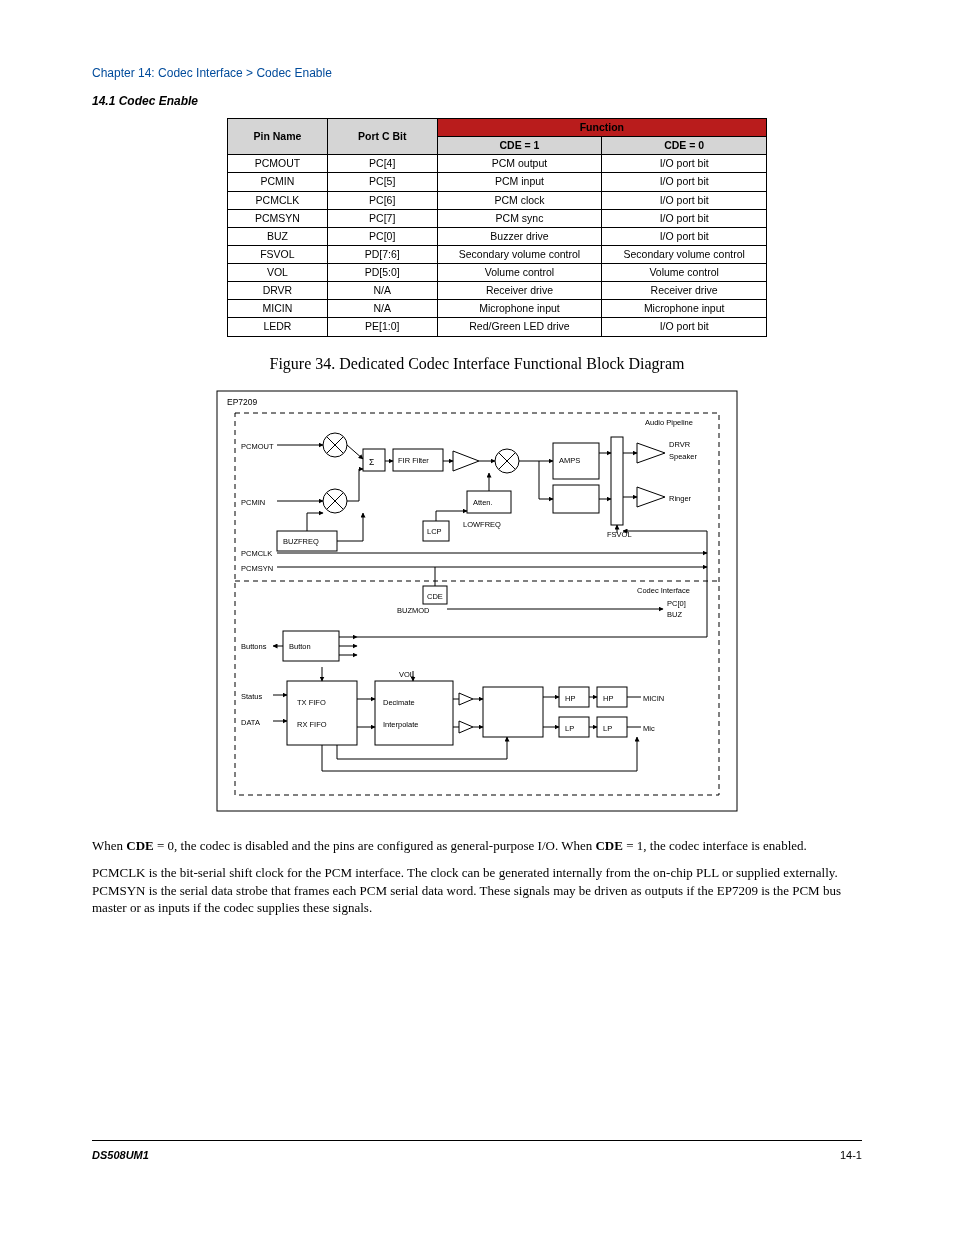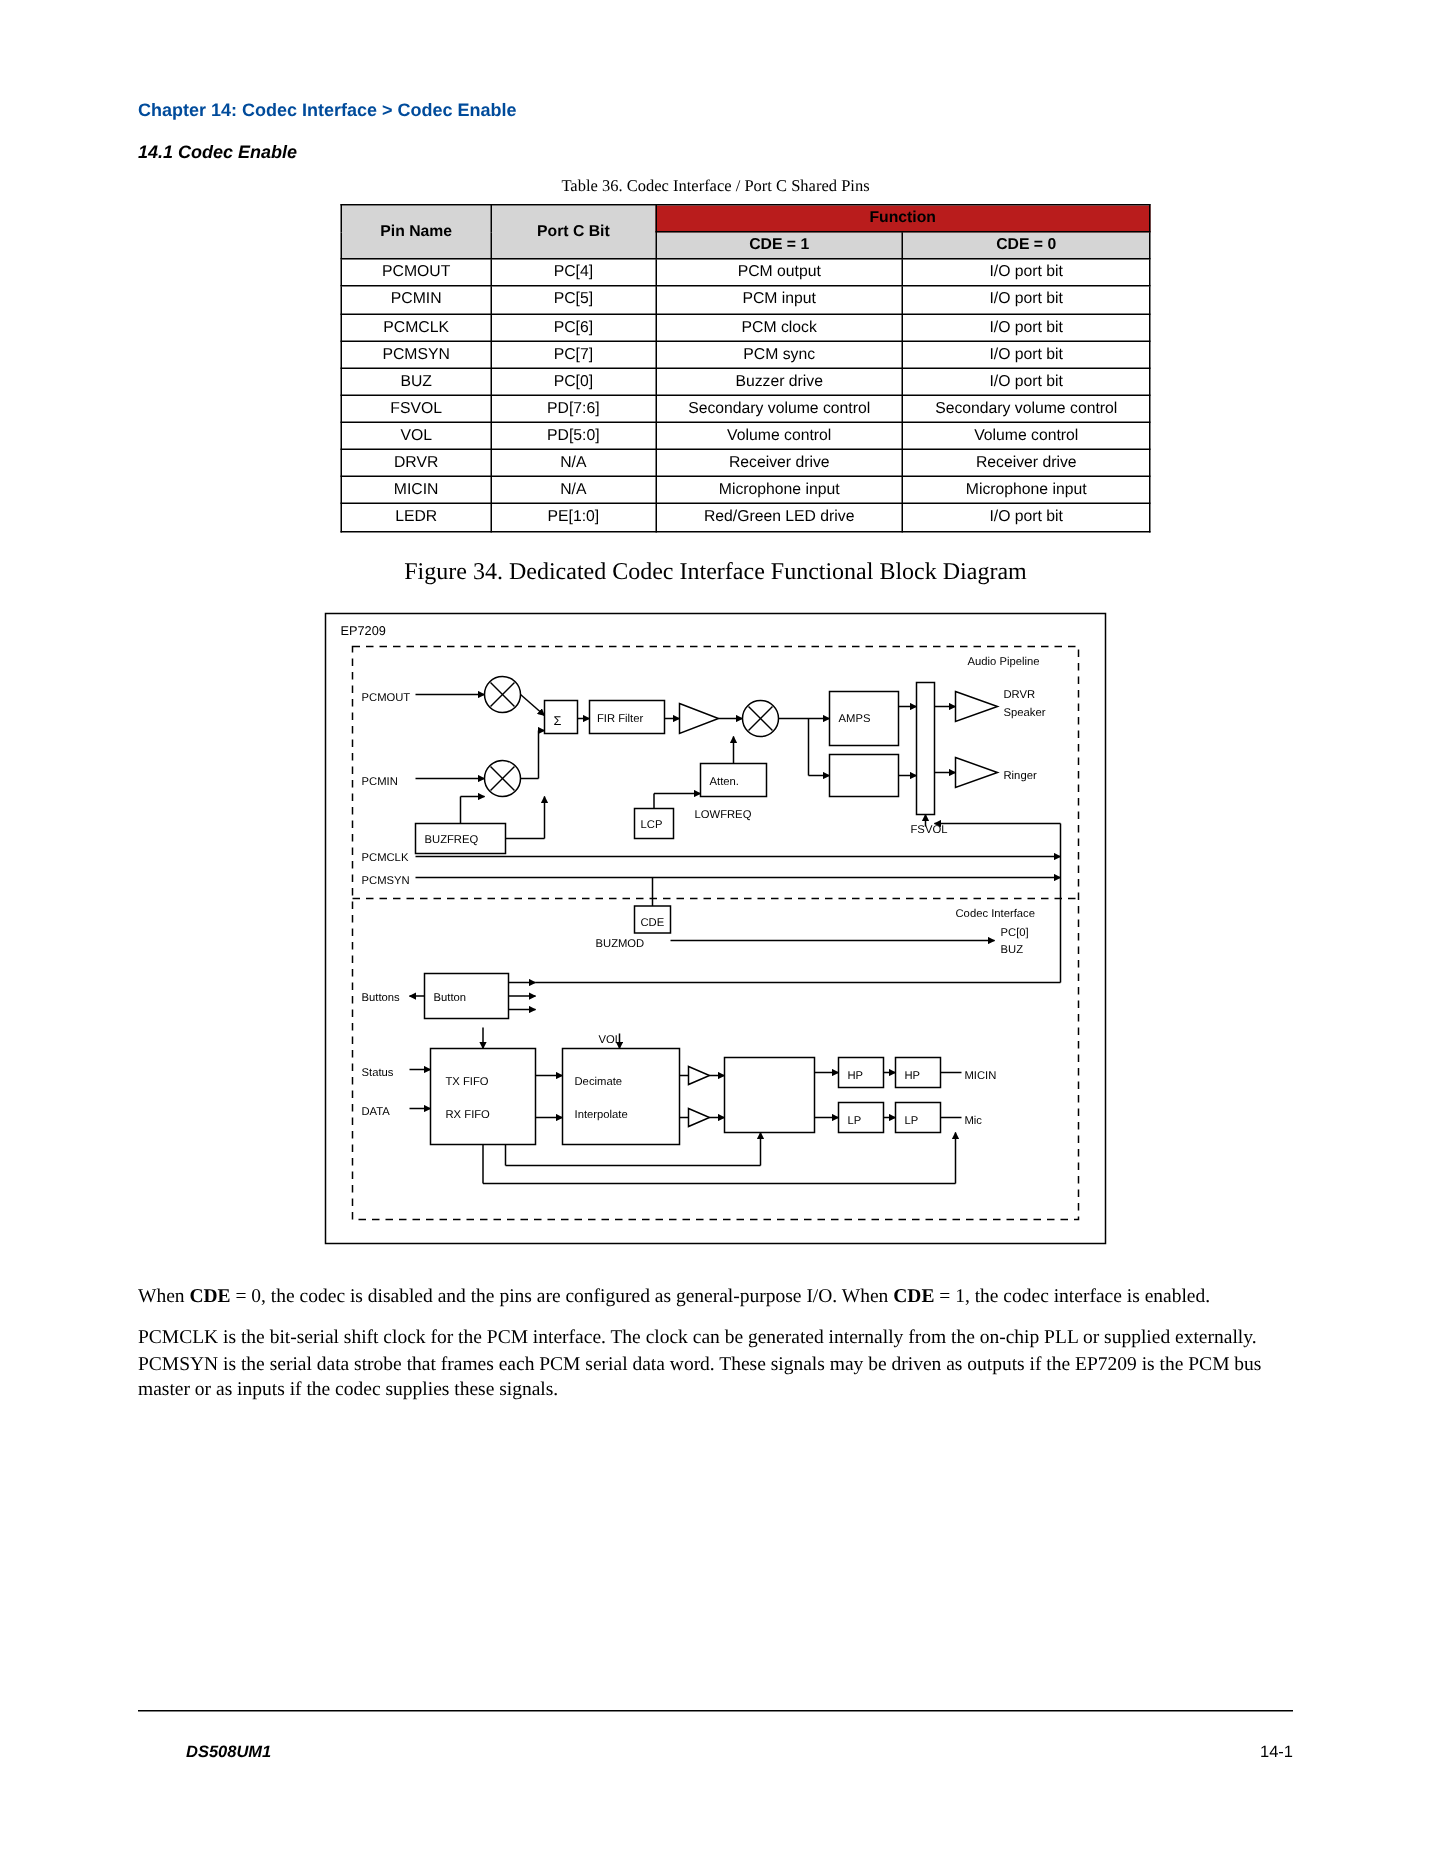--- a/index.html
+++ b/index.html
@@ -13,21 +13,21 @@
     width: 954px;
     height: 1235px;
     position: relative;
     box-sizing: border-box;
     padding: 66px 92px 0 92px;
   }
   .breadcrumb {
     font-family: Arial, Helvetica, sans-serif;
     font-size: 12px;
     color: #004b9b;
-    font-weight: bold;
+    font-weight: normal;
     margin-bottom: 14px;
   }
   h1.section-title {
     font-family: Arial, Helvetica, sans-serif;
     font-size: 12px;
     font-weight: bold;
     font-style: italic;
     margin: 0 0 10px 0;
     color: #000;
   }
@@ -91,40 +91,38 @@
     position: absolute;
     left: 92px;
     right: 92px;
     bottom: 94px;
     border-top: 1px solid #000;
   }
   .footer {
     position: absolute;
     left: 92px;
     right: 92px;
-    bottom: 61px;
+    bottom: 74px;
     font-family: Arial, Helvetica, sans-serif;
     font-size: 11px;
     display: flex;
     justify-content: space-between;
-    margin-left: 32px;
   }
   .footer .left { font-style: italic; font-weight: bold; }
 </style>
 </head>
 <body>
 
 <div class="page">
 
   <div class="breadcrumb">Chapter 14: Codec Interface &gt; Codec Enable</div>
 
   <h1 class="section-title">14.1  Codec Enable</h1>
 
 
-  <p class="table-caption">Table 36. Codec Interface / Port C Shared Pins</p>
 
   <div class="table-wrap">
     <table class="pins">
       <colgroup>
         <col class="col-pin">
         <col class="col-port">
         <col class="col-func">
         <col class="col-func">
       </colgroup>
       <thead>

